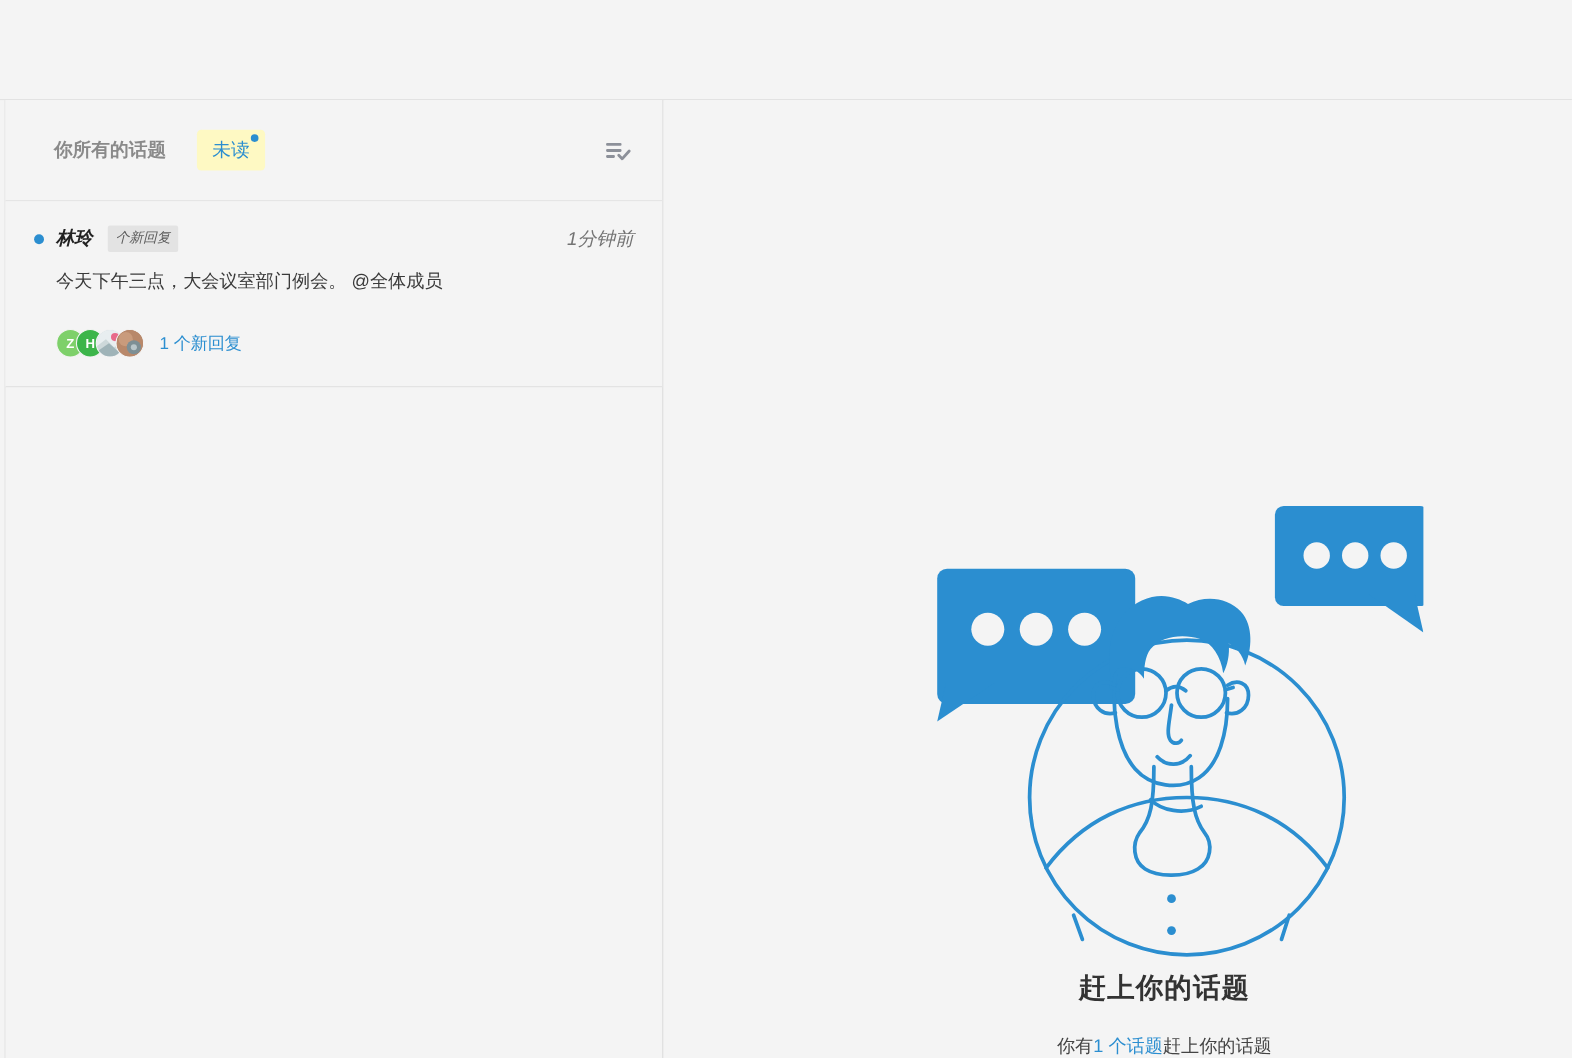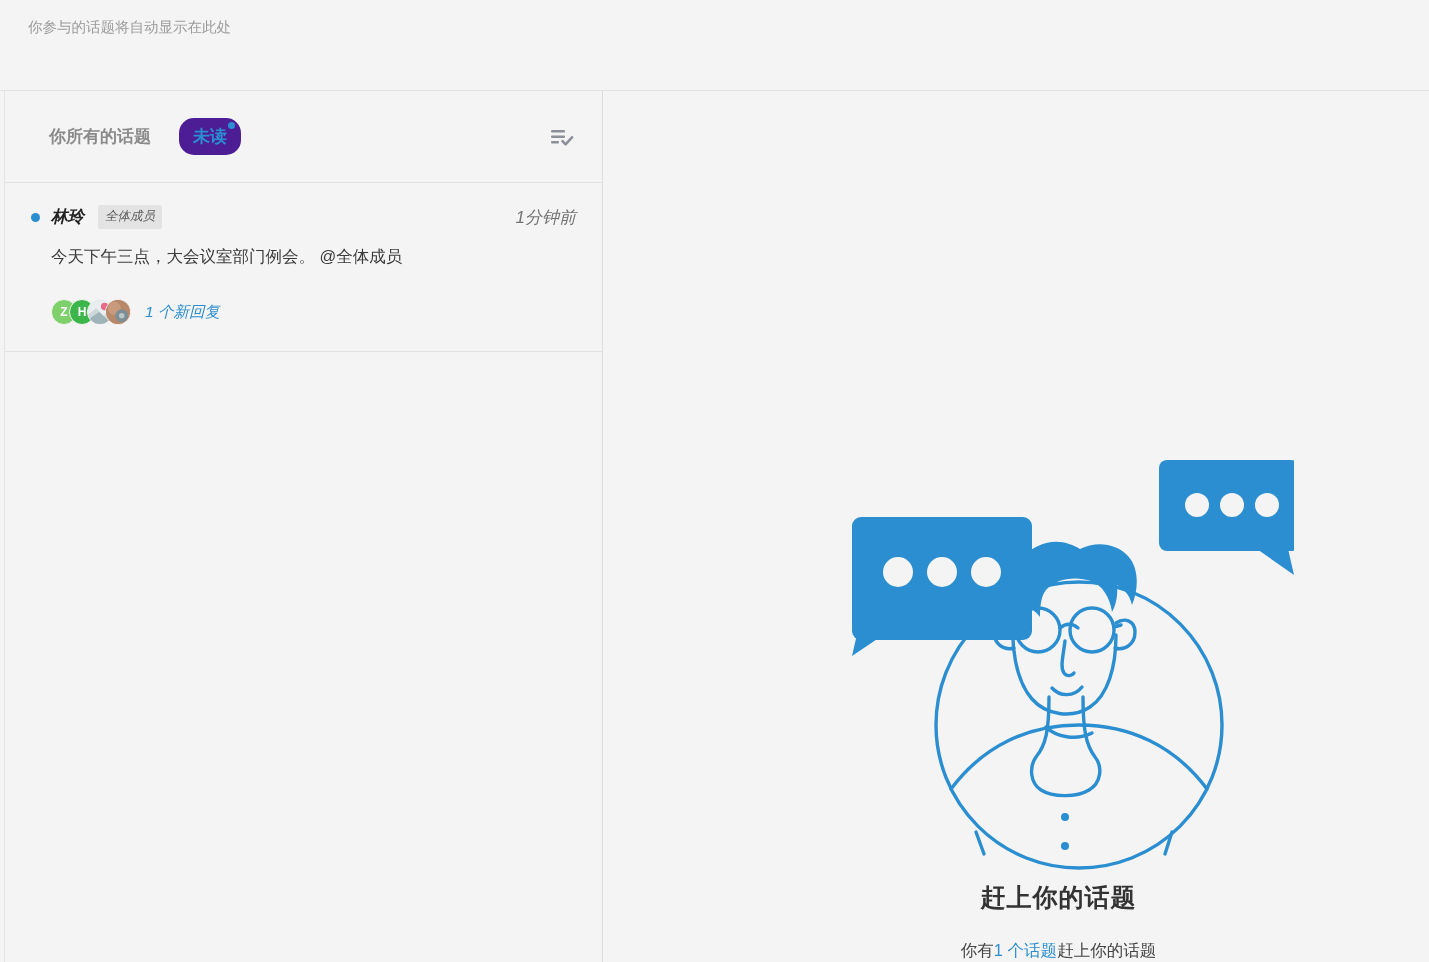--- a/index.html
+++ b/index.html
@@ -83,25 +83,24 @@
     color: #8a8a8a;
     padding: 6px 10px;
     border-radius: 4px;
     cursor: pointer;
     position: relative;
     white-space: nowrap;
     font-weight: bold;
   }
   .tab.active {
     color: #2b8ed0;
-    background: #4c1d95;
-    font-weight: bold;
+    background: #fef9c3;
+    font-weight: normal;
     margin-left: 18px;
     padding: 7px 14px;
-    border-radius: 15px;
   }
   .tab .dot-badge {
     position: absolute;
     right: 6px;
     top: 4px;
     width: 7px;
     height: 7px;
     border-radius: 50%;
     background: #2b8ed0;
   }
@@ -190,21 +189,20 @@
     font-weight: bold;
     overflow: hidden;
     position: relative;
   }
   .avatar:first-child { margin-left: 0; }
   .reply-link {
     margin-left: 14px;
     font-size: 15.5px;
     color: #2b8ed0;
     cursor: pointer;
-    font-style: italic;
   }
 
   
   .detail-pane {
     position: absolute;
     left: 604px; top: 0;
     width: 825px;
     height: 871px;
     background: #f4f4f4;
   }
@@ -239,21 +237,20 @@
     margin: 26px 0 0 0;
   }
   .empty-sub .hl { color: #2b8ed0; }
 </style>
 </head>
 <body>
 
 <div class="app">
 
   <div class="page-header">
-    <div class="page-subtitle">你参与的话题将自动显示在此处</div>
   </div>
 
   <div class="body-split">
 
     <div class="list-pane">
 
       <div class="list-toolbar">
         <div class="tab">你所有的话题</div>
         <div class="tab active">
           <span>未读</span>
@@ -267,21 +264,21 @@
             <rect x="1" y="15" width="8" height="2.6" rx="1" fill="#7b7f8a"></rect>
             <path d="M12.5 15.2 L15.6 18.4 L22 11.3" stroke="#7b7f8a" stroke-width="2.6" fill="none" stroke-linecap="round" stroke-linejoin="round"></path>
           </svg>
         </div>
       </div>
 
       <div class="topic-row">
         <div class="topic-head">
           <span class="unread-dot"></span>
           <span class="author">林玲</span>
-          <span class="badge-tag">全体成员</span>
+          <span class="badge-tag">个新回复</span>
           <span class="time">1分钟前</span>
         </div>
         <div class="topic-text">今天下午三点，大会议室部门例会。 @全体成员</div>
         <div class="topic-footer">
           <div class="avatar-stack">
             <div class="avatar" style="background:#7ed06a">
               <span>Z</span>
             </div>
             <div class="avatar" style="background:#3cb54a">
               <span>H</span>

